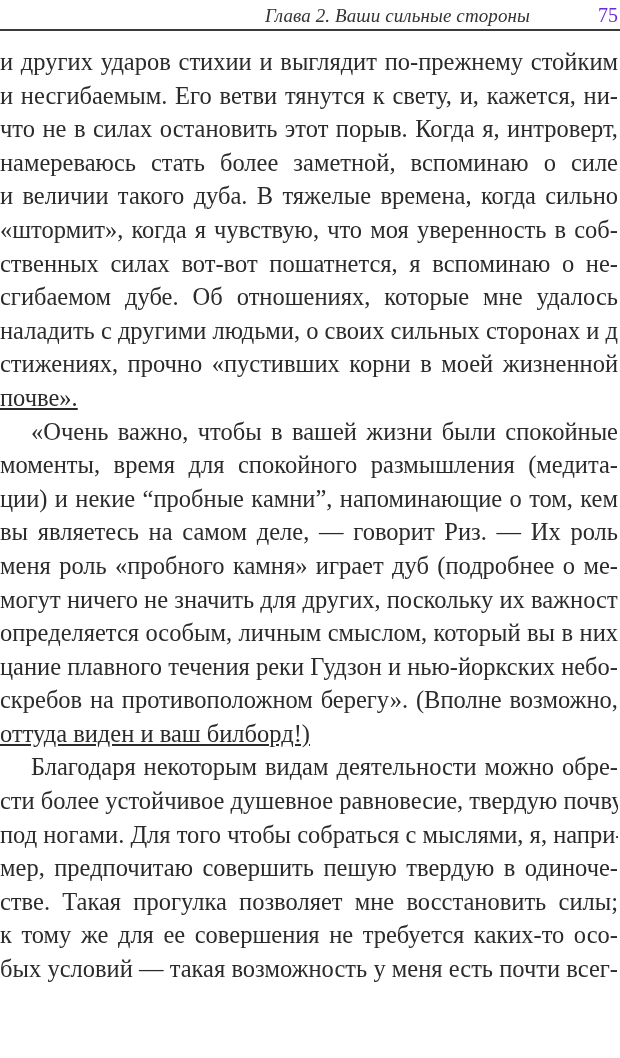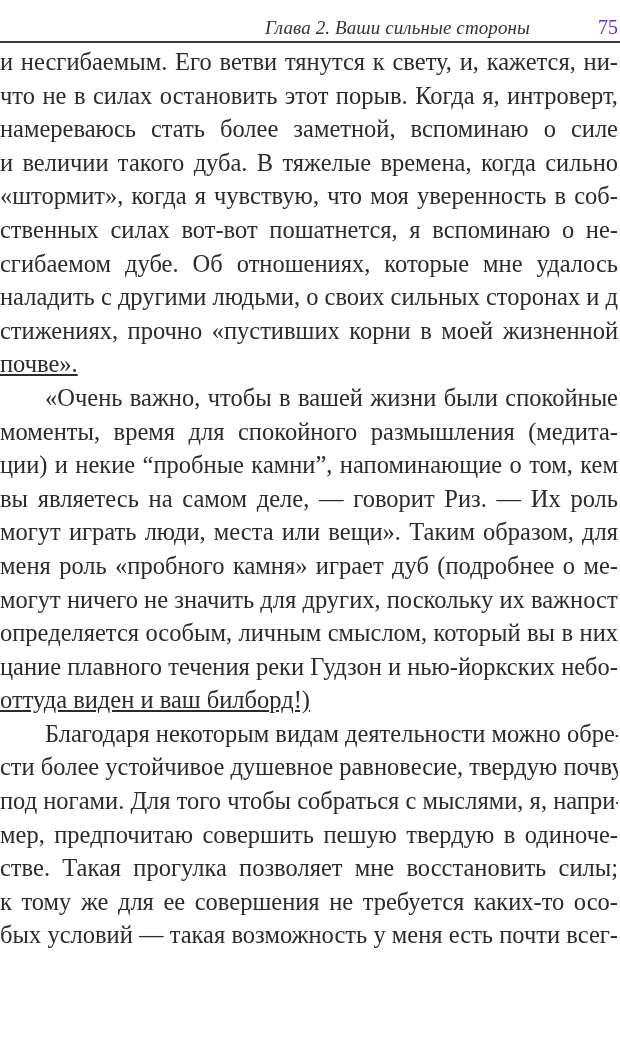--- a/index.html
+++ b/index.html
@@ -1,62 +1,63 @@
 <!DOCTYPE html>
 <html><head>
 <meta charset="utf-8">
 <style>
   html, body { margin: 0; padding: 0; background: #ffffff; }
   body { width: 620px; height: 1058px; overflow: hidden; position: relative;
          font-family: "Liberation Serif", "DejaVu Serif", serif; color: #2b2b2b; }
-  .running-head { position: absolute; left: 0; right: 0; top: 16px; height: 25px; }
+  .running-head { position: absolute; left: 0; right: 0; top: 4px; height: 25px; }
   .running-title { position: absolute; right: 90px; top: 1px; font-style: italic;
                    font-size: 19px; color: #333; letter-spacing: 0.1px; }
   .page-number { position: absolute; right: 2px; top: 0px; font-size: 20px; color: #6d28d9; }
   .head-rule { position: absolute; left: 0; right: 0; top: 25px; height: 2px; background: #3a3a3a; }
   .body-text { position: absolute; left: 0; top: 45px; width: 618px; }
   .line { font-size: 24.5px; line-height: 33.6px; height: 33.6px; white-space: nowrap;
           text-align: justify; text-align-last: justify; overflow: hidden; }
   .line.last { text-align-last: left; text-decoration: underline; }
-  .line.indent { padding-left: 31px; margin-left: 14px; }
+  .line.indent { padding-left: 31px; }
 </style>
 </head>
 <body>
 
 <div class="running-head">
   <span class="running-title">Глава 2. Ваши сильные стороны</span>
   <span class="page-number">75</span>
   <div class="head-rule"></div>
 </div>
 
 <div class="body-text">
 
   <div>
+    <div class="line">и других ударов стихии и выглядит по-прежнему стойким</div>
     <div class="line">и несгибаемым. Его ветви тянутся к свету, и, кажется, ни-</div>
     <div class="line">что не в силах остановить этот порыв. Когда я, интроверт,</div>
     <div class="line">намереваюсь стать более заметной, вспоминаю о силе</div>
     <div class="line">и величии такого дуба. В тяжелые времена, когда сильно</div>
     <div class="line">«штормит», когда я чувствую, что моя уверенность в соб-</div>
     <div class="line">ственных силах вот-вот пошатнется, я вспоминаю о не-</div>
     <div class="line">сгибаемом дубе. Об отношениях, которые мне удалось</div>
     <div class="line">наладить с другими людьми, о своих сильных сторонах и до-</div>
     <div class="line">стижениях, прочно «пустивших корни в моей жизненной</div>
     <div class="line last">почве».</div>
   </div>
 
   <div>
     <div class="line indent">«Очень важно, чтобы в вашей жизни были спокойные</div>
     <div class="line">моменты, время для спокойного размышления (медита-</div>
     <div class="line">ции) и некие “пробные камни”, напоминающие о том, кем</div>
     <div class="line">вы являетесь на самом деле, — говорит Риз. — Их роль</div>
-    <div class="line">могут играть люди, места или вещи». Таким образом, для</div>
     <div class="line">меня роль «пробного камня» играет дуб (подробнее о ме-</div>
     <div class="line">могут ничего не значить для других, поскольку их важность</div>
     <div class="line">определяется особым, личным смыслом, который вы в них</div>
     <div class="line">цание плавного течения реки Гудзон и нью-йоркских небо-</div>
+    <div class="line">скребов на противоположном берегу». (Вполне возможно,</div>
     <div class="line last">оттуда виден и ваш билборд!)</div>
   </div>
 
   <div>
     <div class="line indent">Благодаря некоторым видам деятельности можно обре-</div>
     <div class="line">сти более устойчивое душевное равновесие, твердую почву</div>
     <div class="line">под ногами. Для того чтобы собраться с мыслями, я, напри-</div>
     <div class="line">мер, предпочитаю совершить пешую твердую в одиноче-</div>
     <div class="line">стве. Такая прогулка позволяет мне восстановить силы;</div>
     <div class="line">к тому же для ее совершения не требуется каких-то осо-</div>

